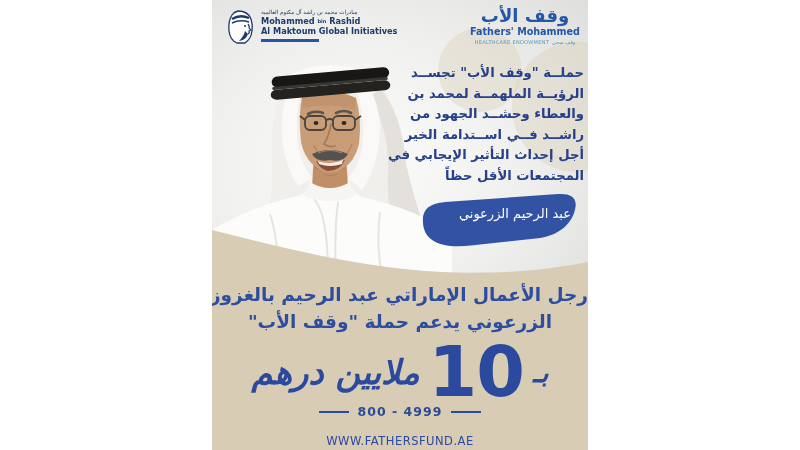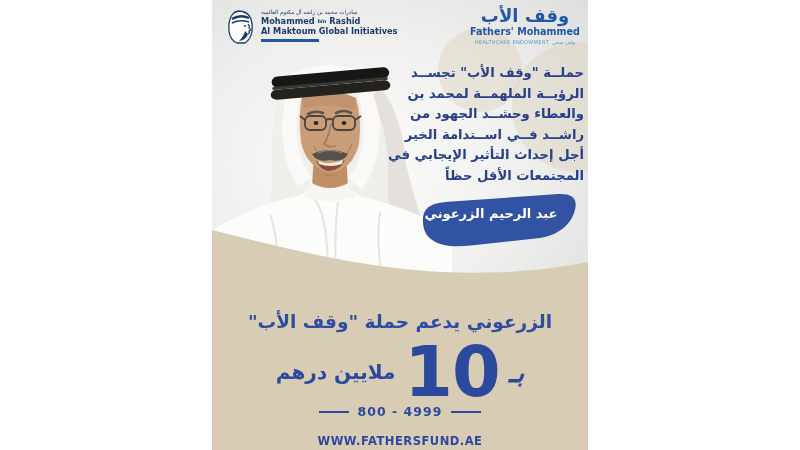--- a/index.html
+++ b/index.html
@@ -31,43 +31,43 @@
 
   
   .paragraph { position:absolute; right:4px; top:63px; width:164px;
                direction:rtl; text-align:right; color:#27408a;
                font-size:13.2px; font-weight:bold; line-height:20.6px; }
   .paragraph div { white-space:nowrap; }
 
   
   .badge { position:absolute; left:199px; top:192px; width:174px; height:60px; }
   .badge svg { position:absolute; inset:0; }
-  .badge-label { position:absolute; left:0; top:14px; width:160px; text-align:center;
-                 color:#ffffff; font-size:13px; font-weight:bold; direction:rtl; }
+  .badge-label { position:absolute; left:0; top:14px; width:160px; 
+                 color:#ffffff; font-size:13px; font-weight:normal; direction:rtl; }
 
   
   .beige-svg { position:absolute; left:0; top:228px; width:376px; height:222px; }
   .headline { position:absolute; left:0; width:376px; text-align:center; direction:rtl;
               color:#2c4da0; font-weight:bold; font-size:18.5px; white-space:nowrap; }
   .headline-1 { top:284px; }
   .headline-2 { top:311px; }
 
   .amount-row { position:absolute; left:0; top:341px; width:376px; height:62px;
                 display:flex; direction:rtl; justify-content:center; align-items:center; gap:9px;
                 color:#2b4a9e; font-weight:bold; }
   .amount-prefix { font-size:27px;font-style:italic; }
   .amount-number { font-size:70px; line-height:54px; letter-spacing:-1px; }
-  .amount-suffix { font-size:20px; }
+  .amount-suffix { font-size:34px;font-style:italic; }
 
   .phone-row { position:absolute; left:0; top:404px; width:376px; display:flex;
                justify-content:center; align-items:center; gap:9px; color:#2b4a9e; }
   .dash { width:30px; height:2px; background:#2b4a9e; }
   .phone-text { font-size:12.5px; font-weight:bold; letter-spacing:1px; }
   .website { position:absolute; left:0; top:434px; width:376px; text-align:center;
-             color:#2b4a9e; font-size:11.5px; font-weight:bold; letter-spacing:.5px; }
+             color:#2b4a9e; font-size:11.5px; font-weight:normal; letter-spacing:.5px; }
 
   .man-svg { position:absolute; left:-2px; top:54px; width:242px; height:222px; }
 </style>
 </head>
 <body>
 
 <div class="poster">
   <div class="content">
 
     <div class="bg-gray"></div>
@@ -167,20 +167,21 @@
       <svg viewBox="0 0 174 60">
         <path d="M12,31 C11,16 19,12 34,10 L147,2 C159,1.2 166,5 164.5,15 C162.5,29 151,42.5 129,46 L60,53.5 C30,57 13,49 12,31 Z" fill="#3253a3"></path>
       </svg>
       <div class="badge-label">عبد الرحيم الزرعوني</div>
     </div>
 
     <svg class="beige-svg" viewBox="0 0 376 222" preserveAspectRatio="none">
       <path d="M0,2 C70,20 150,40 230,44 C300,47 345,40 376,34 L376,222 L0,222 Z" fill="#d8ccb5"></path>
     </svg>
 
+    <div class="headline headline-1">رجل الأعمال الإماراتي عبد الرحيم بالغزوز</div>
     <div class="headline headline-2">الزرعوني يدعم حملة "وقف الأب"</div>
 
     <div class="amount-row">
       <span class="amount-prefix">بـ</span>
       <span class="amount-number">10</span>
       <span class="amount-suffix">ملايين درهم</span>
     </div>
 
     <div class="phone-row">
       <div class="dash"></div>

